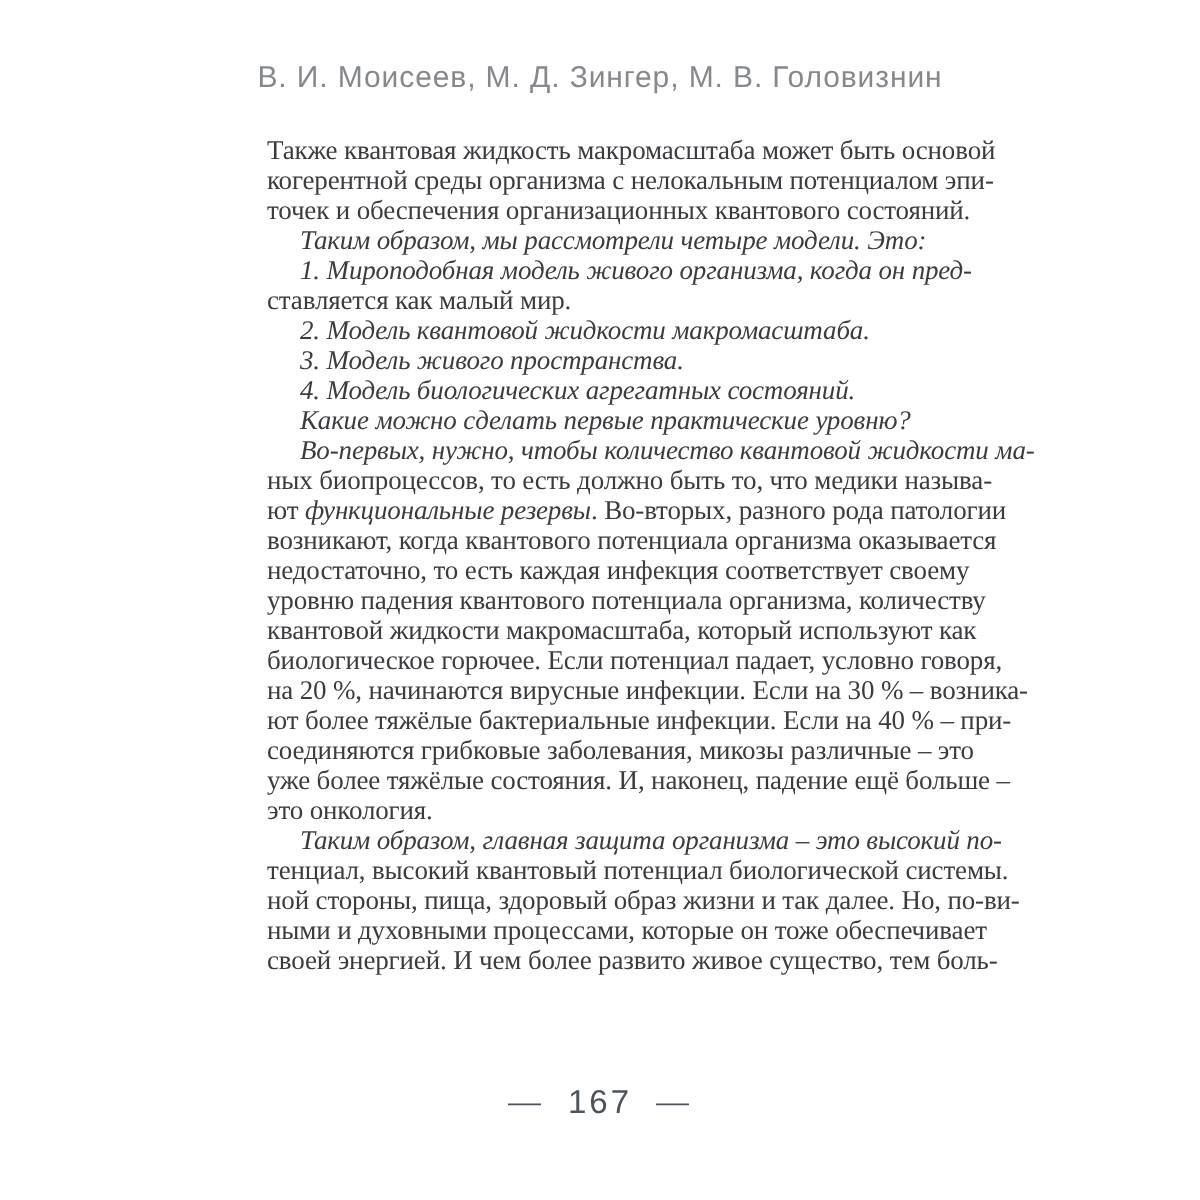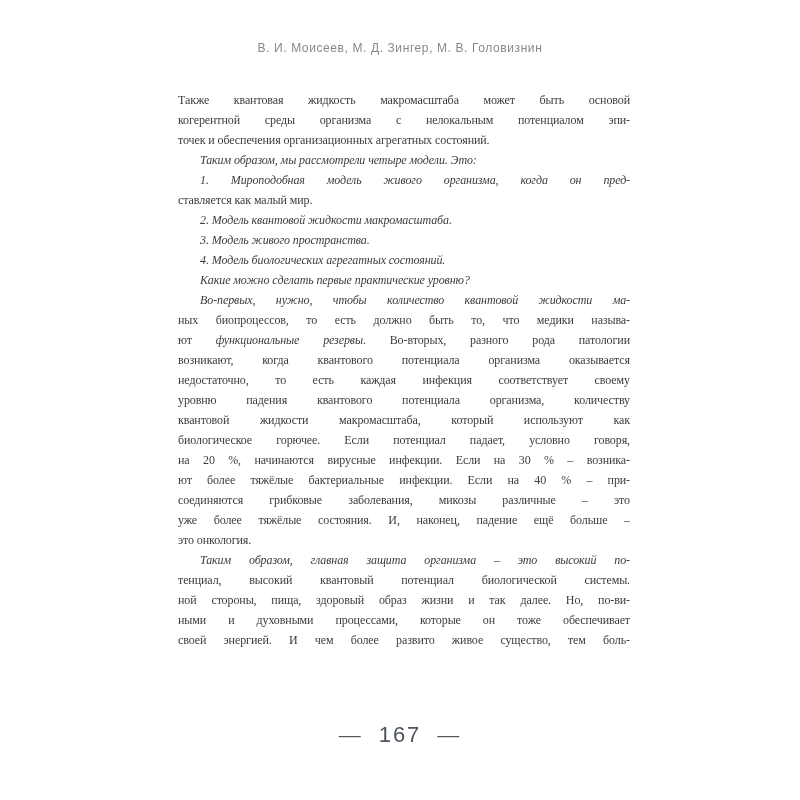--- a/index.html
+++ b/index.html
@@ -15,32 +15,32 @@
     overflow: hidden;
     font-family: "Liberation Serif", "DejaVu Serif", serif;
   }
   .running-header {
     position: absolute;
     top: 41px;
     left: 0;
     width: 800px;
     text-align: center;
     font-family: "Liberation Sans", sans-serif;
-    font-size: 12px;
+    font-size: 20px;
     letter-spacing: 0.6px;
     color: var(--header-ink, #85898e);
     white-space: nowrap;
   }
   .text-block {
     position: absolute;
     top: 90px;
     left: 178px;
     width: 452px;
     color: var(--ink, #3c3c40);
-    font-size: 12px;
+    font-size: 18px;
     letter-spacing: -0.1px;
   }
   .line {
     height: 20px;
     line-height: 20px;
     text-align: justify;
     text-align-last: justify;
     white-space: nowrap; 
   }
   .line.par-end {
@@ -75,21 +75,21 @@
 </head>
 <body>
 
 <div class="page" style="--page-bg: #ffffff; --ink: #3c3c40; --header-ink: #85898e; --footer-ink: #4e545c;">
 
   <div class="running-header">В. И. Моисеев, М. Д. Зингер, М. В. Головизнин</div>
 
   <div class="text-block">
       <div class="line">Также квантовая жидкость макромасштаба может быть основой</div>
       <div class="line">когерентной среды организма с нелокальным потенциалом эпи-</div>
-      <div class="line par-end">точек и обеспечения организационных агрегатных состояний.</div>
+      <div class="line par-end">точек и обеспечения организационных квантового состояний.</div>
       <div class="line indent par-end">Таким образом, мы рассмотрели четыре модели. Это:</div>
       <div class="line indent">1. Мироподобная модель живого организма, когда он пред-</div>
       <div class="line par-end">ставляется как малый мир.</div>
       <div class="line indent par-end">2. Модель квантовой жидкости макромасштаба.</div>
       <div class="line indent par-end">3. Модель живого пространства.</div>
       <div class="line indent par-end">4. Модель биологических агрегатных состояний.</div>
       <div class="line indent par-end">Какие можно сделать первые практические уровню?</div>
       <div class="line indent">Во-первых, нужно, чтобы количество квантовой жидкости ма-</div>
       <div class="line">ных биопроцессов, то есть должно быть то, что медики называ-</div>
       <div class="line">ют <i>функциональные резервы</i>. Во-вторых, разного рода патологии</div>

